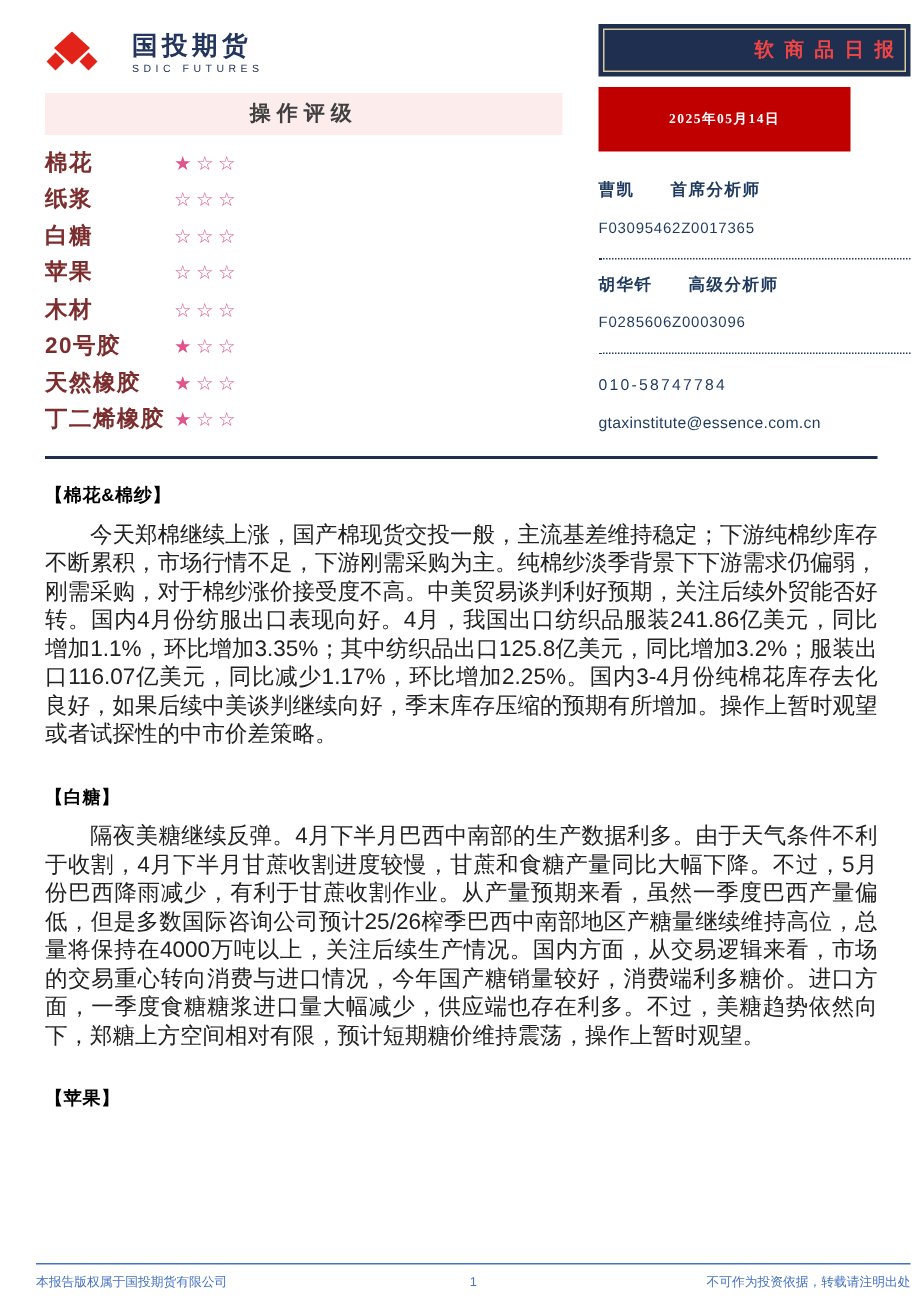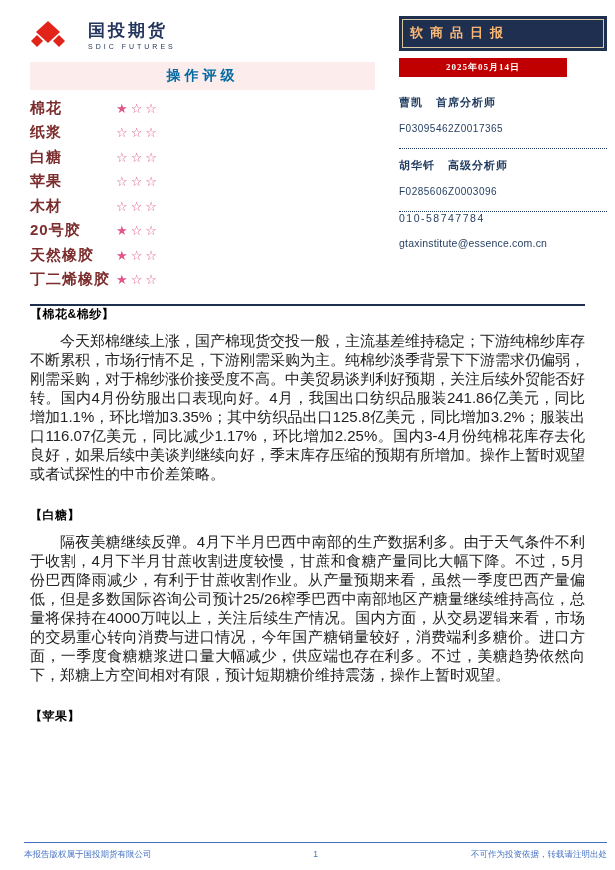--- a/index.html
+++ b/index.html
@@ -17,56 +17,56 @@
   .right-col { flex: 1; min-width: 0; }
 
   
   .logo { display: flex; align-items: center; gap: 22px; height: 40px; margin-bottom: 6px; }
   .logo-mark { flex: 0 0 auto; }
   .logo-cn { font-size: 17px; font-weight: bold; color: #23355c; letter-spacing: 3px; font-family: "Liberation Serif", serif; line-height: 1.1; }
   .logo-en { font-size: 7px; color: #23355c; letter-spacing: 3px; margin-top: 2px; }
 
   
   .rating-header {
-    background: #fdecec; color: #0369a1; text-align: center;
+    background: #fdecec; color: #404040; text-align: center;
     font-size: 14px; font-weight: bold; letter-spacing: 4px;
     padding: 5px 0; margin-top: 6px; margin-bottom: 6px;
   }
   .rating-row { display: flex; align-items: center; height: 24.5px; }
   .rating-name { width: 86px; font-size: 15px; font-weight: bold; color: #7c2d2d; letter-spacing: 1px; }
   .rating-stars { font-size: 13px; color: #e0568c; letter-spacing: 3px; line-height: 1; }
 
   
   .title-banner { background: #1e2f4f; padding: 3px; }
   .title-inner {
-    border: 1px solid #d8c9a0; text-align: left; padding: 4px 0 5px;
-    color: #fdba74; font-family: "Liberation Serif", serif;
+    border: 1px solid #d8c9a0; text-align: right; padding: 4px 0 5px;
+    color: #ef4444; font-family: "Liberation Serif", serif;
     font-size: 13px; font-weight: bold; letter-spacing: 7px; text-indent: 7px;
   }
   .date-banner {
     background: #c00000; color: #ffffff; width: 168px; text-align: center;
-    font-size: 9px; font-weight: bold; padding: 3px 0; margin-top: 7px;
+    font-size: 9px; font-weight: bold; padding: 15px 0; margin-top: 7px;
     font-family: "Liberation Serif", serif; letter-spacing: 1px;
   }
 
   
   .analysts { margin-top: 16px; color: #1f3a5f; }
   .analyst-block { border-bottom: 1px dotted #1f3a5f; padding: 9px 0 14px; }
   .analyst-block.first { padding-top: 2px; }
   .analyst-name-line { font-size: 11px; font-weight: bold; margin-bottom: 13px; letter-spacing: 1px; }
-  .analyst-name-line .t2 { margin-left: 9px; }
+  .analyst-name-line .t2 { margin-left: 20px; }
   .analyst-codes { font-size: 10px; display: flex; letter-spacing: 0.5px; }
-  .contact { color: #1f3a5f; font-size: 10.5px; }
+  .contact { margin-top: 15px; color: #1f3a5f; font-size: 10.5px; }
   .contact-phone { margin-bottom: 13px; letter-spacing: 1.5px; }
   .contact-email { letter-spacing: 0.2px; }
 
   
   .main { margin: 12px 30px 0; border-top: 2px solid #1e2f4f; }
   .section { margin-top: 24px; }
-  .section.first { margin-top: 0; }
+  .section.first { margin-top: 16px; }
   .section-heading { font-size: 12px; font-weight: bold; color: #000; margin-bottom: 8px; letter-spacing: 0.5px; }
   .section-body {
     font-size: 15px; line-height: 19px; text-align: justify;
     text-indent: 2em; color: #222;
   }
 
   
   .footer {
     position: absolute; left: 24px; right: 8px; bottom: 9px;
     border-top: 1px solid #4472c4; padding-top: 6px;

